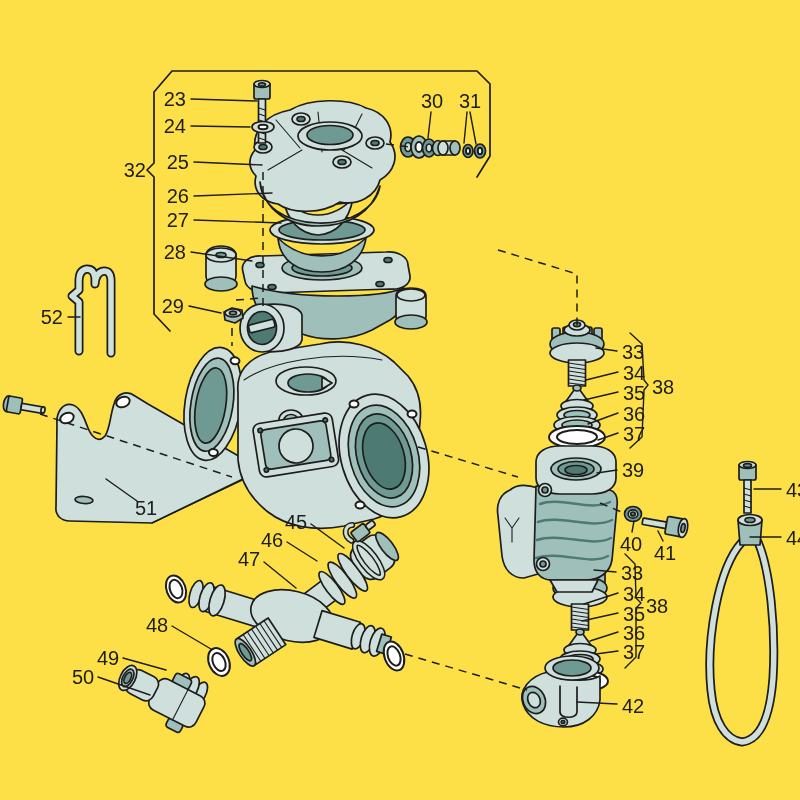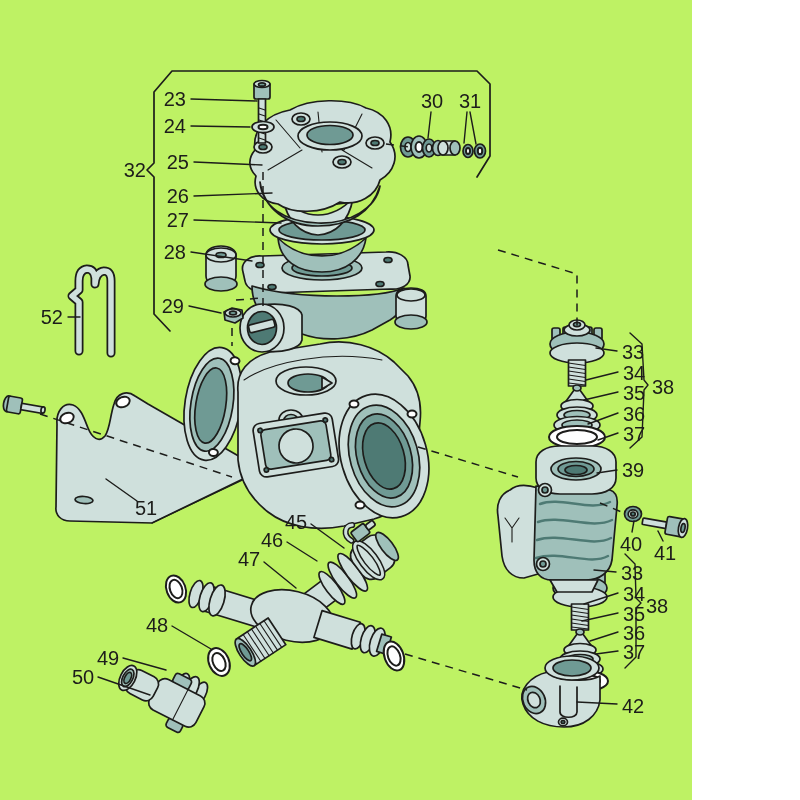--- a/index.html
+++ b/index.html
@@ -1,16 +1,16 @@
 <!DOCTYPE html>
 <html style="--c-outline: #1d1d1b; --c-light: #cfe0dc; --c-mid: #9fc0ba; --c-dark: #6f9a94; --c-darkest: #4e7a74; --c-label: #1d1d1b;"><head>
 <meta charset="utf-8">
 <style>
   html,body{margin:0;padding:0;background:#fff;}
-  .stage{position:relative;width:692px;height:800px;background:#bef264;overflow:hidden;
+  .stage{position:relative;width:800px;height:800px;background:#fde047;overflow:hidden;
          font-family:"Liberation Sans", sans-serif;}
   svg{display:block}
   .pl{fill:var(--c-light);stroke:var(--c-outline);stroke-width:1.7;stroke-linejoin:round;}
   .pm{fill:var(--c-mid);stroke:var(--c-outline);stroke-width:1.7;stroke-linejoin:round;}
   .pd{fill:var(--c-dark);stroke:var(--c-outline);stroke-width:1.7;stroke-linejoin:round;}
   .pdd{fill:var(--c-darkest);stroke:var(--c-outline);stroke-width:1.7;stroke-linejoin:round;}
   .pw{fill:#ffffff;stroke:var(--c-outline);stroke-width:2;stroke-linejoin:round;}
   .ln{fill:none;stroke:var(--c-outline);stroke-width:1.7;stroke-linejoin:round;stroke-linecap:round;}
   .thin{stroke-width:1.1;}
   .dash{fill:none;stroke:var(--c-outline);stroke-width:1.5;stroke-dasharray:8 6;stroke-linecap:butt;}

